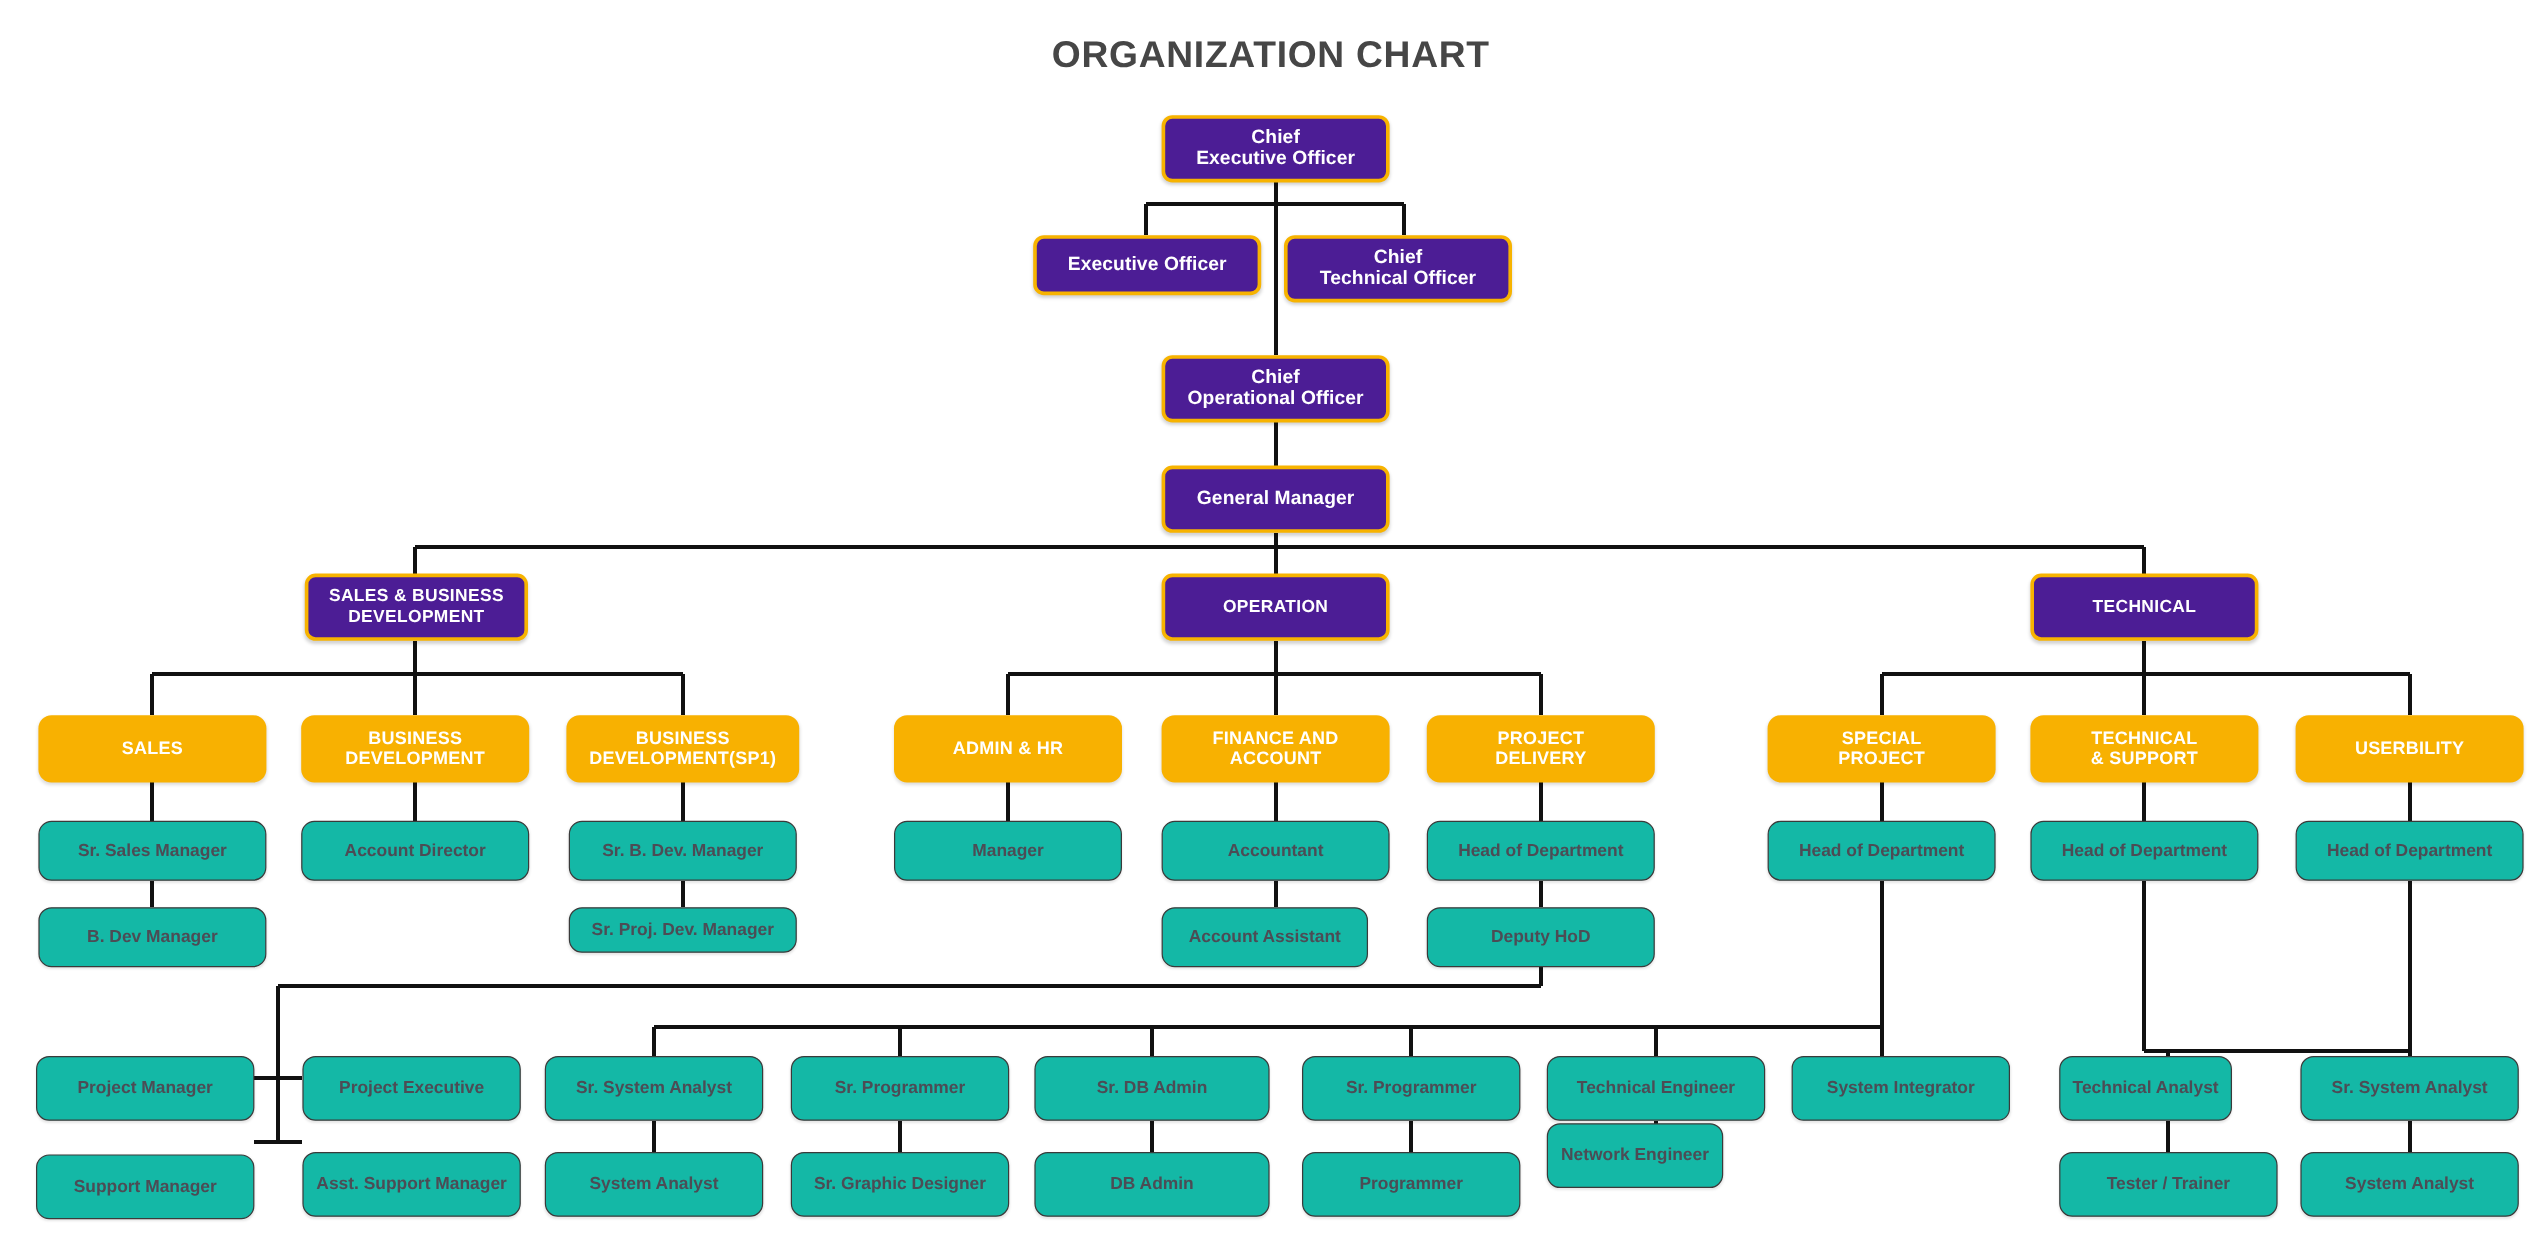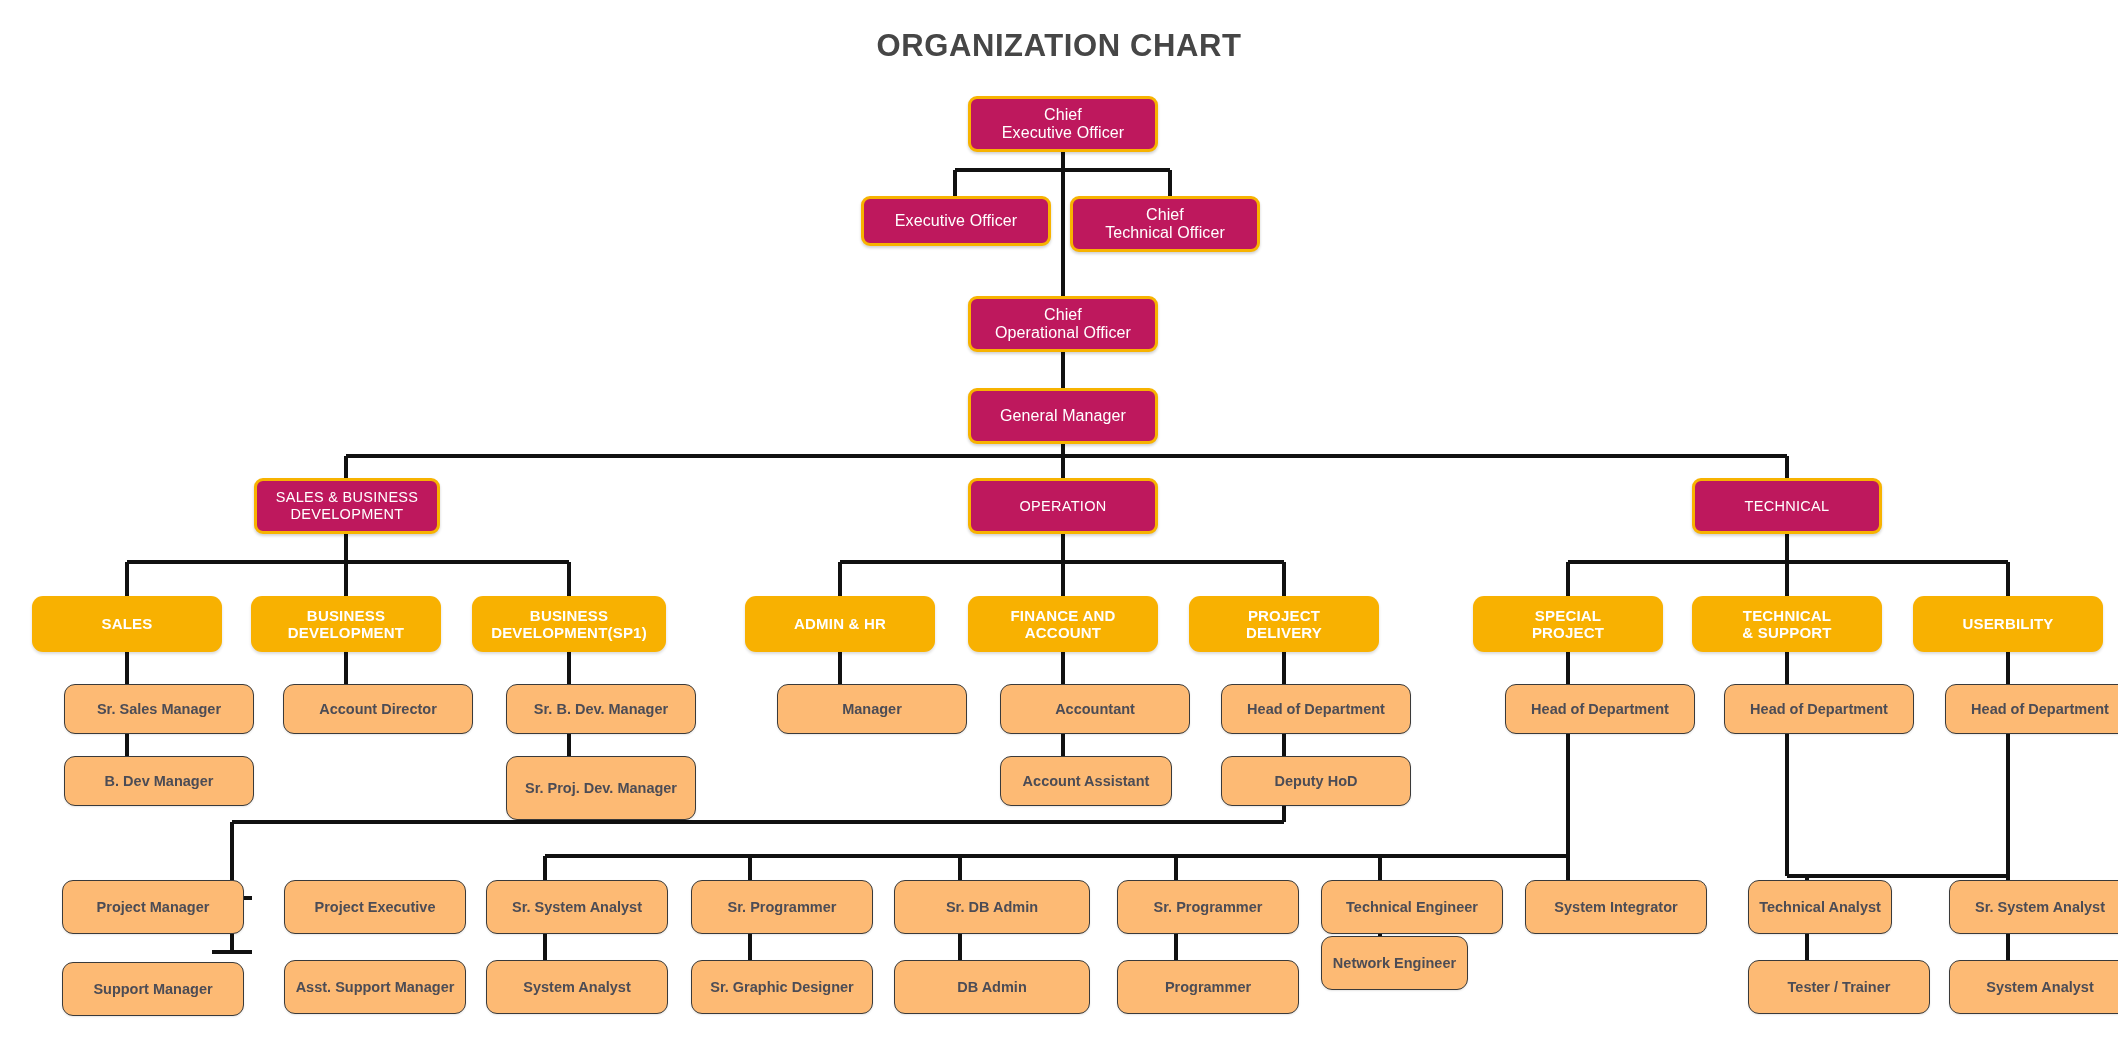--- a/index.html
+++ b/index.html
@@ -35,52 +35,51 @@
     justify-content: center;
     text-align: center;
     line-height: 1.14;
     border-radius: 9px;
     padding: 2px 6px;
     z-index: 5;
   }
 
   
   .navy {
-    background: #be185d;
+    background: #4c1d95;
     border: 3px solid #f7b300;
     color: #ffffff;
-    font-weight: normal;
+    font-weight: bold;
     font-size: 16px;
     letter-spacing: 0.1px;
     box-shadow: 0 2px 3px rgba(0,0,0,.18);
   }
   .navy.small { font-size: 14.5px; letter-spacing: .3px; }
 
   
   .gold {
     background: #f8b101;
     border: none;
     color: #ffffff;
     font-weight: bold;
     font-size: 15px;
     letter-spacing: .2px;
     border-radius: 11px;
     box-shadow: 0 2px 3px rgba(0,0,0,.14);
   }
 
   
   .white {
-    background: #fdba74;
+    background: #14b8a6;
     border: 1.4px solid #3a3a3a;
     color: #4c4c55;
     font-weight: bold;
     font-size: 14.5px;
     border-radius: 11px;
     box-shadow: 0 1px 2px rgba(0,0,0,.10);
-    margin-left: 32px;
   }
 </style>
 </head>
 <body>
 
 <div id="stage">
 
   <svg id="wires" viewBox="0 0 2118 1040" xmlns="http://www.w3.org/2000/svg">
     <g stroke="#111111" stroke-width="3.2" fill="none" shape-rendering="crispEdges">
 
@@ -284,21 +283,21 @@
   <div class="node white" style="left:1692px; top:684px; width:190px; height:50px;">
     <span>Head of Department</span>
   </div>
   <div class="node white" style="left:1913px; top:684px; width:190px; height:50px;">
     <span>Head of Department</span>
   </div>
 
   <div class="node white" style="left:32px; top:756px; width:190px; height:50px;">
     <span>B. Dev Manager</span>
   </div>
-  <div class="node white" style="left:474px; top:756px; width:190px; height:64px;">
+  <div class="node white" style="left:474px; top:756px; width:190px; height:38px;">
     <span>Sr. Proj. Dev. Manager</span>
   </div>
   <div class="node white" style="left:968px; top:756px; width:172px; height:50px;">
     <span>Account Assistant</span>
   </div>
   <div class="node white" style="left:1189px; top:756px; width:190px; height:50px;">
     <span>Deputy HoD</span>
   </div>
 
   <div class="node white" style="left:30px; top:880px; width:182px; height:54px;">

